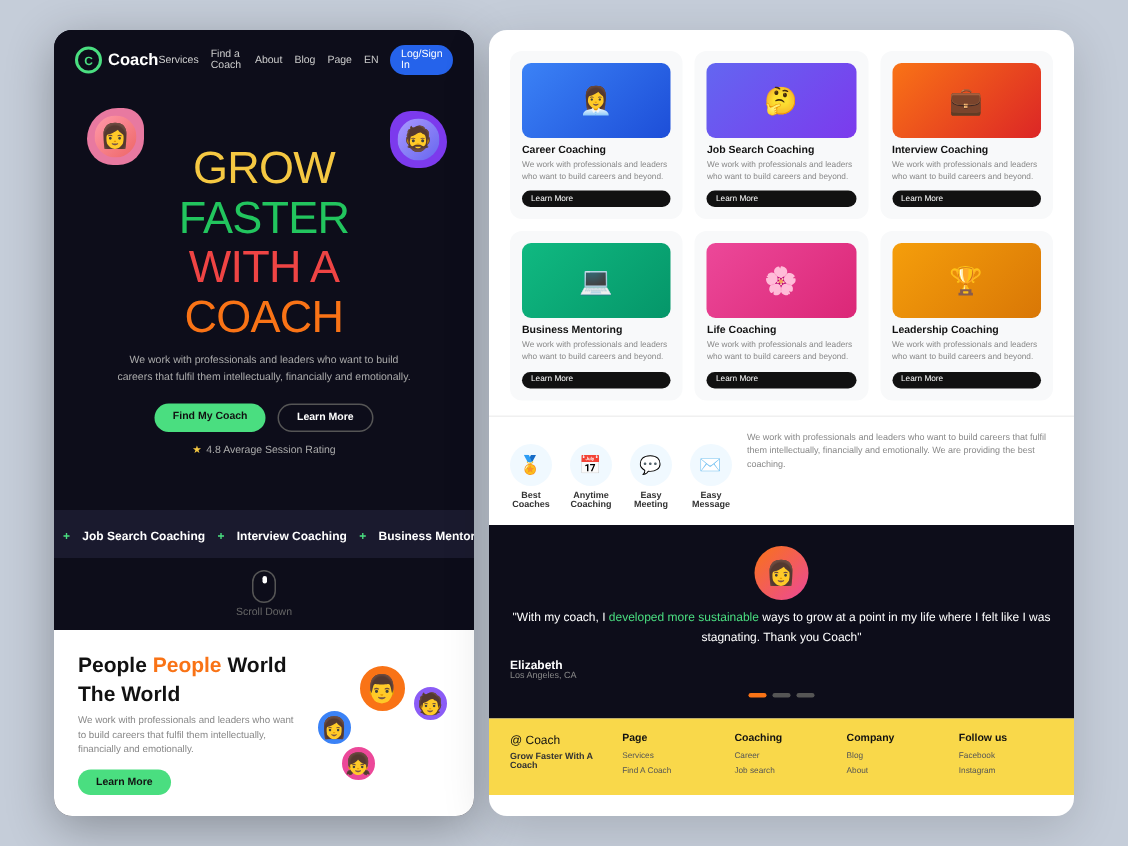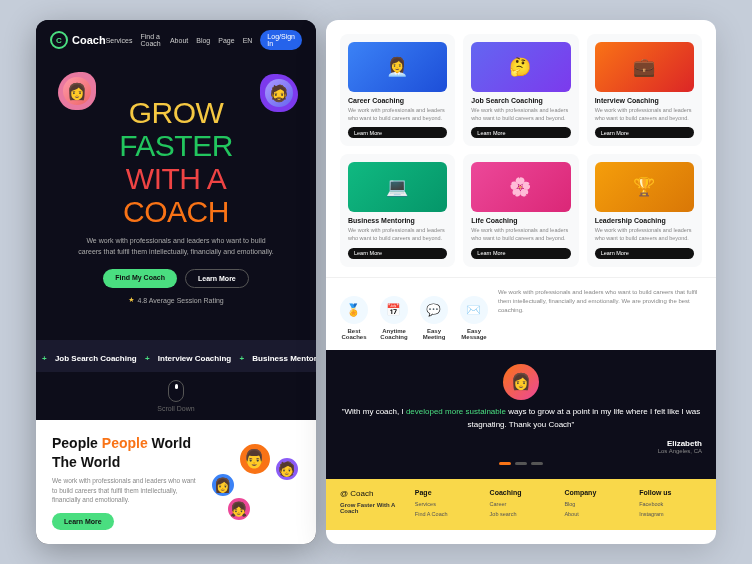--- a/index.html
+++ b/index.html
@@ -401,21 +401,21 @@
       position: relative;
     }
     .testimonial-quote {
       font-size: 8px;
       color: #fff;
       line-height: 1.6;
       text-align: center;
     }
     .testimonial-quote .highlight { color: #4ade80; }
     .testimonial-author {
-      text-align: right;
+      text-align: left;
       margin-top: 8px;
     }
     .author-name {
       font-size: 8px;
       font-weight: 700;
       color: #fff;
     }
     .author-loc {
       font-size: 6px;
       color: #888;

